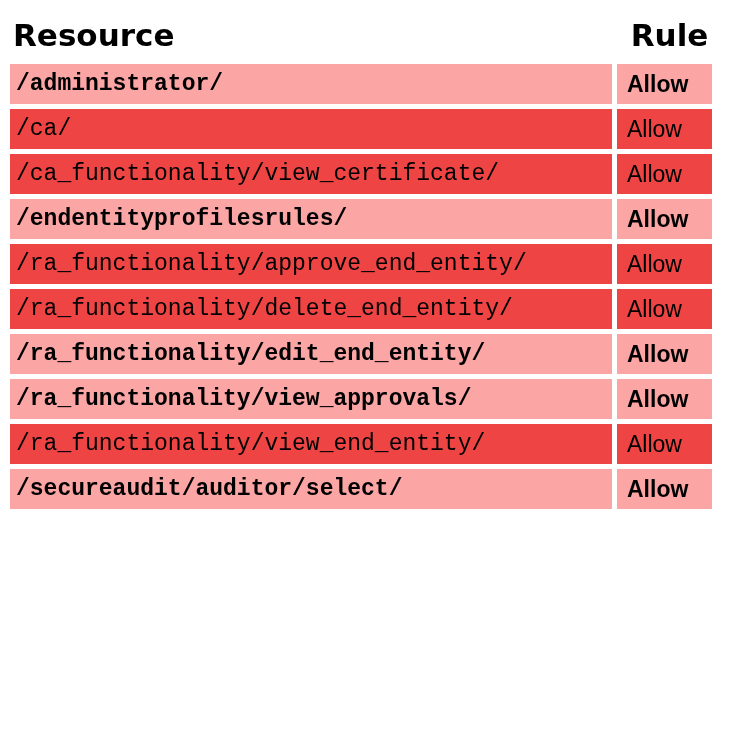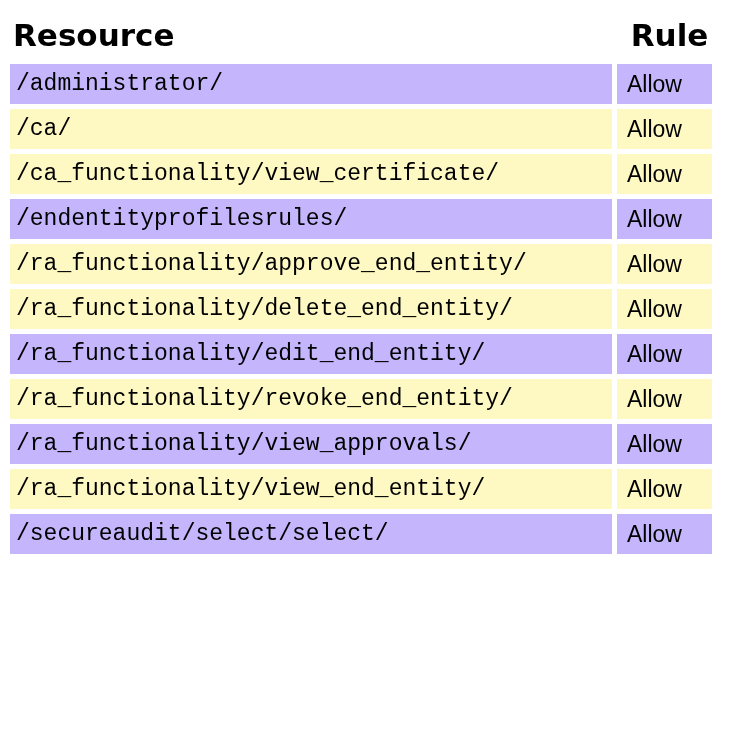--- a/index.html
+++ b/index.html
@@ -43,22 +43,22 @@
     font-family: "Liberation Mono", "DejaVu Sans Mono", monospace;
     padding-left: 6px;
     white-space: nowrap;
     overflow: hidden;
   }
   td.rule-cell {
     font-family: "Liberation Sans", sans-serif;
     padding-left: 10px;
     white-space: nowrap;
   }
-  tr.row-light td { background: #c4b5fd; }
-  tr.row-dark td { background: #fef9c3; }
+  tr.row-light td { background: #fca5a5; font-weight: bold; }
+  tr.row-dark td { background: #ef4444; }
 </style>
 </head>
 <body>
 
 <table class="rules-table">
   <colgroup>
     <col class="resource-col">
     <col class="rule-col">
   </colgroup>
   <thead>
@@ -89,30 +89,26 @@
         <td class="rule-cell">Allow</td>
       </tr>
       <tr class="row-dark">
         <td class="resource-cell">/ra_functionality/delete_end_entity/</td>
         <td class="rule-cell">Allow</td>
       </tr>
       <tr class="row-light">
         <td class="resource-cell">/ra_functionality/edit_end_entity/</td>
         <td class="rule-cell">Allow</td>
       </tr>
-      <tr class="row-dark">
-        <td class="resource-cell">/ra_functionality/revoke_end_entity/</td>
-        <td class="rule-cell">Allow</td>
-      </tr>
       <tr class="row-light">
         <td class="resource-cell">/ra_functionality/view_approvals/</td>
         <td class="rule-cell">Allow</td>
       </tr>
       <tr class="row-dark">
         <td class="resource-cell">/ra_functionality/view_end_entity/</td>
         <td class="rule-cell">Allow</td>
       </tr>
       <tr class="row-light">
-        <td class="resource-cell">/secureaudit/select/select/</td>
+        <td class="resource-cell">/secureaudit/auditor/select/</td>
         <td class="rule-cell">Allow</td>
       </tr>
     </tbody>
 </table>
 
 </body></html>

